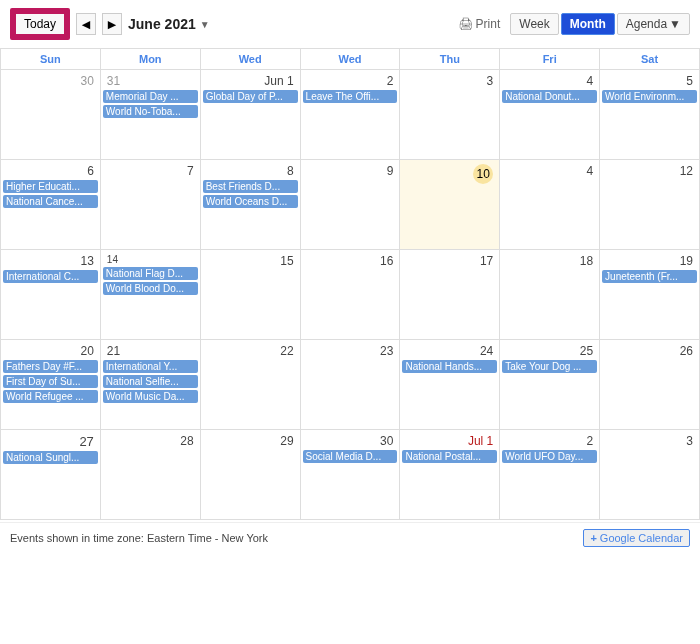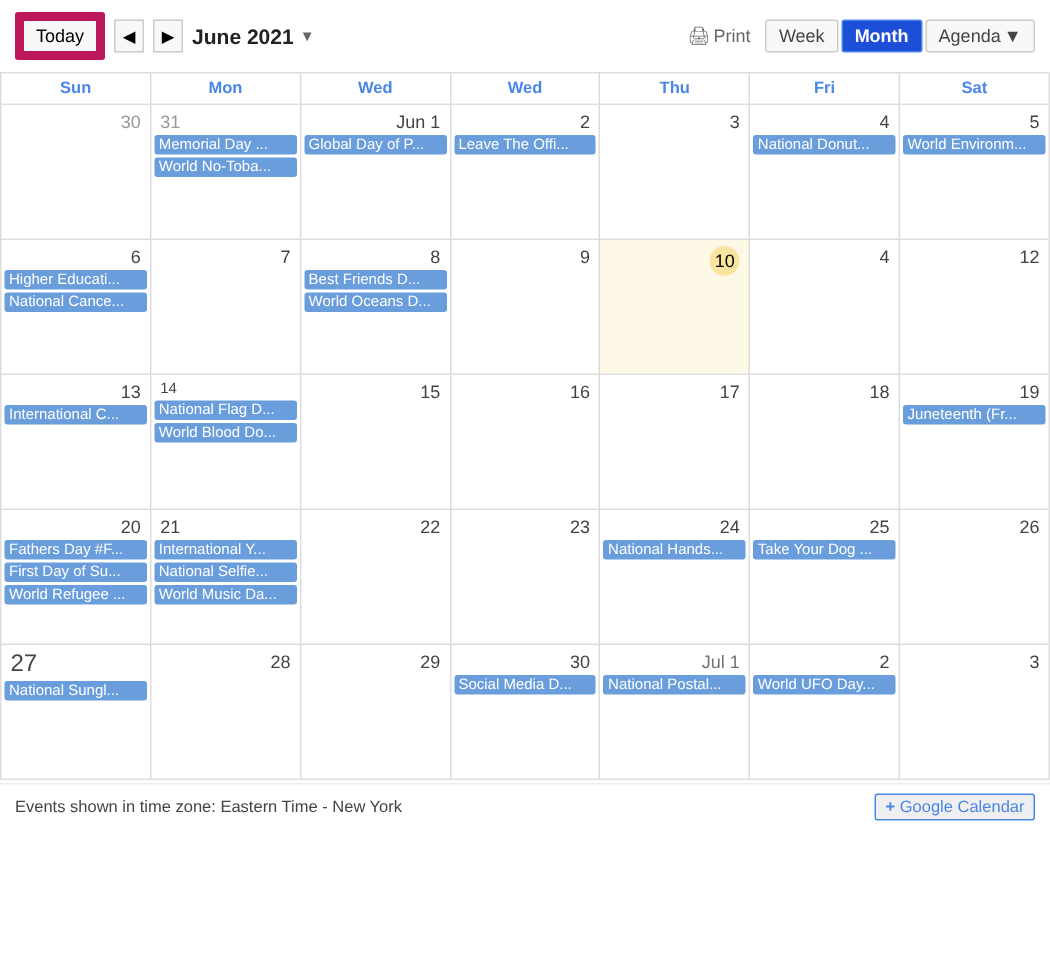--- a/index.html
+++ b/index.html
@@ -186,35 +186,35 @@
         <td style="min-height: 90px; height: 90px;">
           <div style="text-align: right; padding: 2px 4px; font-size: 12px; color: rgb(68, 68, 68);">25</div>
           <div class="event event-blue">Take Your Dog ...</div>
         </td>
         <td style="min-height: 90px; height: 90px;">
           <div style="text-align: right; padding: 2px 4px; font-size: 12px; color: rgb(68, 68, 68);">26</div>
         </td>
       </tr>
       <tr>
         <td style="min-height: 90px; height: 90px;">
-          <div style="text-align: left; padding: 2px 4px; font-size: 16px; color: rgb(68, 68, 68);">27</div>
+          <div style="text-align: right; padding: 2px 4px; font-size: 13px; color: rgb(68, 68, 68);">27</div>
           <div class="event event-blue">National Sungl...</div>
         </td>
         <td style="min-height: 90px; height: 90px;">
           <div style="text-align: right; padding: 2px 4px; font-size: 12px; color: rgb(68, 68, 68);">28</div>
         </td>
         <td style="min-height: 90px; height: 90px;">
           <div style="text-align: right; padding: 2px 4px; font-size: 12px; color: rgb(68, 68, 68);">29</div>
         </td>
         <td style="min-height: 90px; height: 90px;">
           <div style="text-align: right; padding: 2px 4px; font-size: 12px; color: rgb(68, 68, 68);">30</div>
           <div class="event event-blue">Social Media D...</div>
         </td>
         <td style="min-height: 90px; height: 90px;">
-          <div style="text-align: right; padding: 2px 4px; font-size: 12px; color: #737373;">Jul 1</div>
+          <div style="text-align: right; padding: 2px 4px; font-size: 12px; color: #b91c1c;">Jul 1</div>
           <div class="event event-blue">National Postal...</div>
         </td>
         <td style="min-height: 90px; height: 90px;">
           <div style="text-align: right; padding: 2px 4px; font-size: 12px; color: rgb(68, 68, 68);">2</div>
           <div class="event event-blue">World UFO Day...</div>
         </td>
         <td style="min-height: 90px; height: 90px;">
           <div style="text-align: right; padding: 2px 4px; font-size: 12px; color: rgb(68, 68, 68);">3</div>
         </td>
       </tr>

